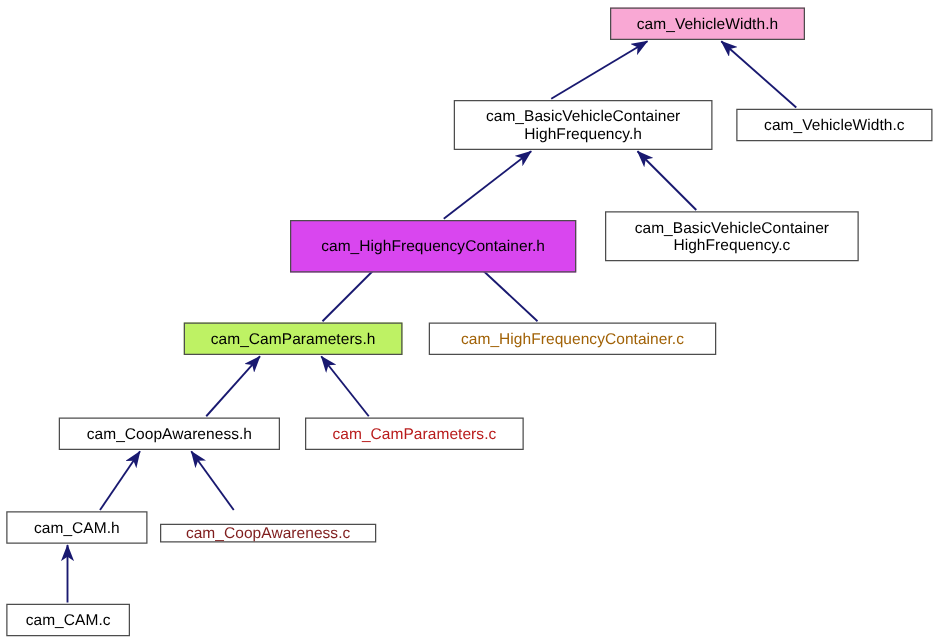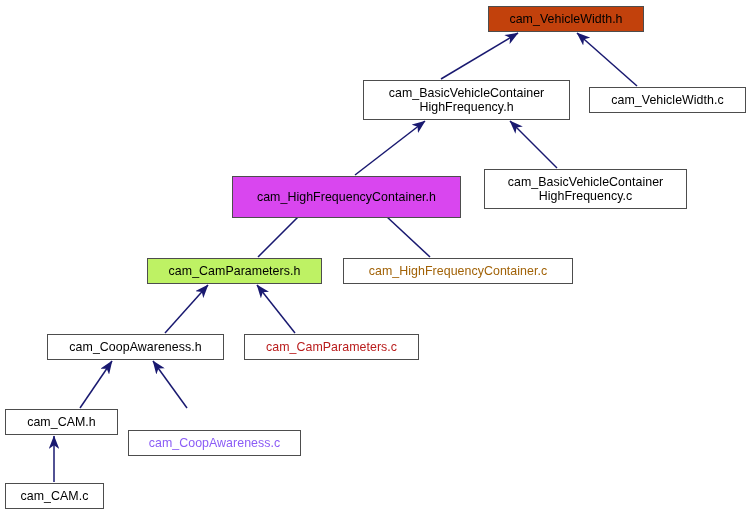--- a/index.html
+++ b/index.html
@@ -66,28 +66,28 @@
       <line x1="557" y1="168" x2="510" y2="121" stroke="#191970" stroke-width="1.5" marker-end="url(#arrowhead)"></line>
       <line x1="258" y1="257" x2="312" y2="203" stroke="#191970" stroke-width="1.5" marker-end="url(#arrowhead)"></line>
       <line x1="430" y1="257" x2="372" y2="203" stroke="#191970" stroke-width="1.5" marker-end="url(#arrowhead)"></line>
       <line x1="165" y1="333" x2="208" y2="285" stroke="#191970" stroke-width="1.5" marker-end="url(#arrowhead)"></line>
       <line x1="295" y1="333" x2="257" y2="285" stroke="#191970" stroke-width="1.5" marker-end="url(#arrowhead)"></line>
       <line x1="80" y1="408" x2="112" y2="361" stroke="#191970" stroke-width="1.5" marker-end="url(#arrowhead)"></line>
       <line x1="187" y1="408" x2="153" y2="361" stroke="#191970" stroke-width="1.5" marker-end="url(#arrowhead)"></line>
       <line x1="54" y1="482" x2="54" y2="436" stroke="#191970" stroke-width="1.5" marker-end="url(#arrowhead)"></line>
     </svg>
   <div id="node-layer">
-      <div class="node root" style="left: 488px; top: 6px; width: 156px; height: 26px; background: #c2410c; border-color: rgb(77, 77, 77); color: rgb(0, 0, 0);"><span class="label">cam_VehicleWidth.h</span></div>
+      <div class="node root" style="left: 488px; top: 6px; width: 156px; height: 26px; background: #f9a8d4; border-color: rgb(77, 77, 77); color: rgb(0, 0, 0);"><span class="label">cam_VehicleWidth.h</span></div>
       <div class="node" style="left: 363px; top: 80px; width: 207px; height: 40px; background: rgb(255, 255, 255); border-color: rgb(77, 77, 77); color: rgb(0, 0, 0);"><span class="label">cam_BasicVehicleContainer
 HighFrequency.h</span></div>
       <div class="node" style="left: 589px; top: 87px; width: 157px; height: 26px; background: rgb(255, 255, 255); border-color: rgb(77, 77, 77); color: rgb(0, 0, 0);"><span class="label">cam_VehicleWidth.c</span></div>
       <div class="node" style="left: 232px; top: 176px; width: 229px; height: 42px; background: #d946ef; border-color: rgb(77, 77, 77); color: rgb(0, 0, 0); justify-content: flex-end;"><span class="label">cam_HighFrequencyContainer.h</span></div>
       <div class="node" style="left: 484px; top: 169px; width: 203px; height: 40px; background: rgb(255, 255, 255); border-color: rgb(77, 77, 77); color: rgb(0, 0, 0);"><span class="label">cam_BasicVehicleContainer
 HighFrequency.c</span></div>
       <div class="node" style="left: 147px; top: 258px; width: 175px; height: 26px; background: #bef264; border-color: rgb(77, 77, 77); color: rgb(0, 0, 0);"><span class="label">cam_CamParameters.h</span></div>
       <div class="node" style="left: 343px; top: 258px; width: 230px; height: 26px; background: rgb(255, 255, 255); border-color: rgb(77, 77, 77); color: #a16207;"><span class="label">cam_HighFrequencyContainer.c</span></div>
       <div class="node" style="left: 47px; top: 334px; width: 177px; height: 26px; background: rgb(255, 255, 255); border-color: rgb(77, 77, 77); color: rgb(0, 0, 0);"><span class="label">cam_CoopAwareness.h</span></div>
       <div class="node" style="left: 244px; top: 334px; width: 175px; height: 26px; background: rgb(255, 255, 255); border-color: rgb(77, 77, 77); color: #b91c1c;"><span class="label">cam_CamParameters.c</span></div>
       <div class="node" style="left: 5px; top: 409px; width: 113px; height: 26px; background: rgb(255, 255, 255); border-color: rgb(77, 77, 77); color: rgb(0, 0, 0);"><span class="label">cam_CAM.h</span></div>
-      <div class="node" style="left: 128px; top: 430px; width: 173px; height: 26px; background: rgb(255, 255, 255); border-color: rgb(77, 77, 77); color: #8b5cf6;"><span class="label">cam_CoopAwareness.c</span></div>
+      <div class="node" style="left: 128px; top: 419px; width: 173px; height: 15px; background: rgb(255, 255, 255); border-color: rgb(77, 77, 77); color: #7f1d1d;"><span class="label">cam_CoopAwareness.c</span></div>
       <div class="node" style="left: 5px; top: 483px; width: 99px; height: 26px; background: rgb(255, 255, 255); border-color: rgb(77, 77, 77); color: rgb(0, 0, 0);"><span class="label">cam_CAM.c</span></div>
     </div>
 </div>
 
 </body></html>

